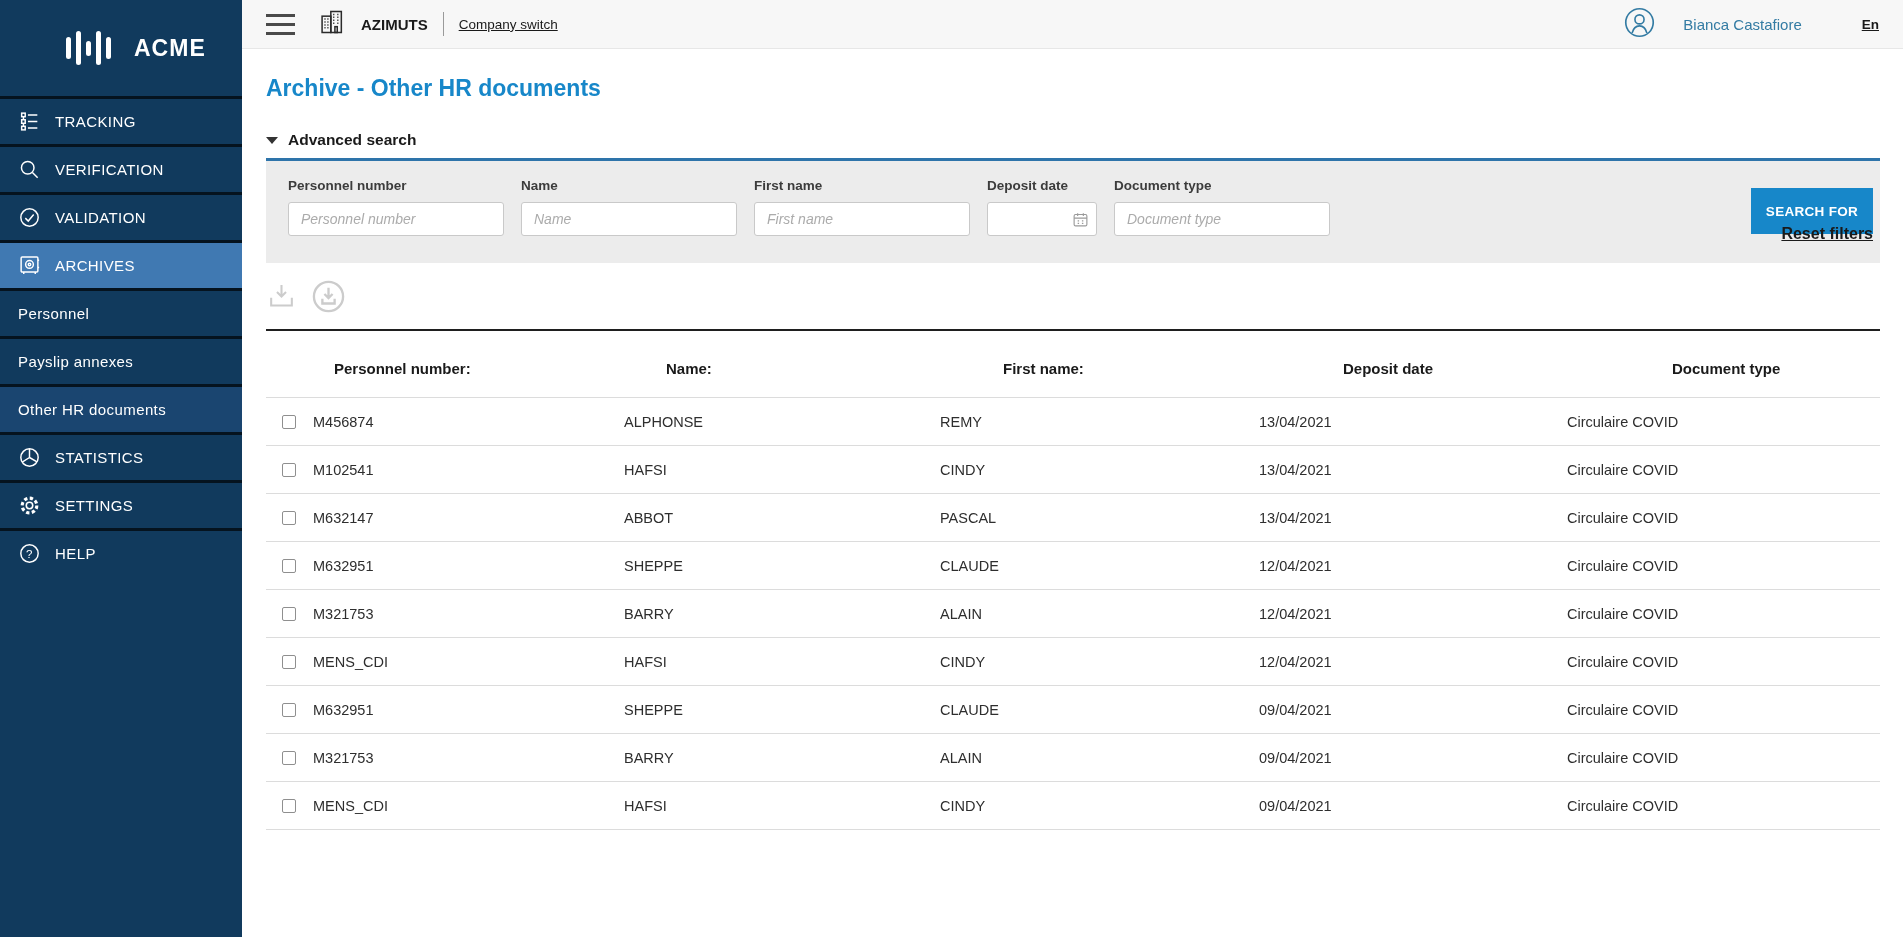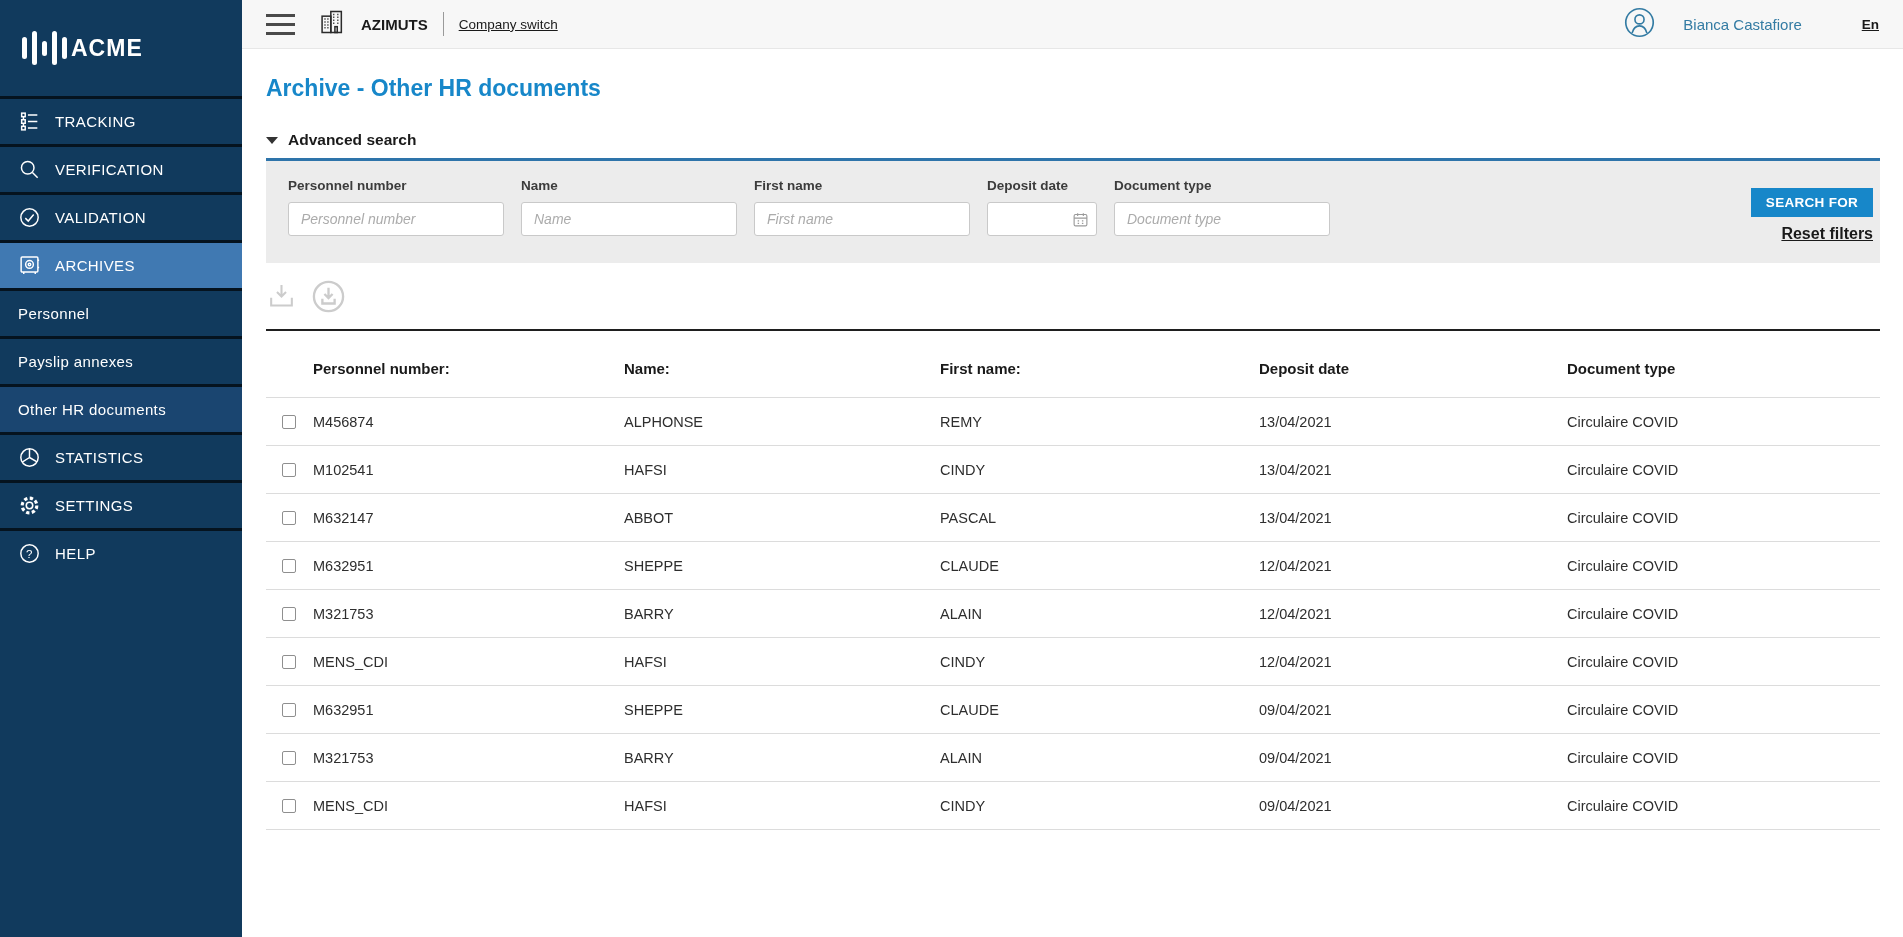--- a/index.html
+++ b/index.html
@@ -1,21 +1,21 @@
 <!DOCTYPE html>
 <html><head>
 <meta charset="utf-8">
 <style>
   * { margin:0; padding:0; box-sizing:border-box; }
   html,body { width:1903px; height:937px; overflow:hidden; }
   body { font-family:"Liberation Sans", sans-serif; display:flex; background:#fff; color:#222; }
 
   
   .sidebar { width:242px; min-width:242px; height:100%; background:#113a5d; color:#fff; }
-  .logo { height:96px; display:flex; align-items:center; padding-left:22px; gap:4px; }
+  .logo { height:96px; display:flex; align-items:center; padding-left:22px; gap:23px;margin-left:44px; }
   .logo-bars { display:flex; align-items:center; gap:5px; }
   .logo-bars i { display:block; width:5px; background:#fff; border-radius:2.5px; }
   .logo-bars i:nth-child(1){height:22px;} .logo-bars i:nth-child(2){height:34px;}
   .logo-bars i:nth-child(3){height:15px;} .logo-bars i:nth-child(4){height:34px;}
   .logo-bars i:nth-child(5){height:22px;}
   .logo-text { font-size:23px; font-weight:700; letter-spacing:1px; }
 
   .nav-item { height:48px; display:flex; align-items:center; gap:14px; padding-left:17px;
               border-top:3px solid #05131f; font-size:15px; letter-spacing:.4px; cursor:pointer; }
   .nav-item .nav-ic { width:24px; height:24px; display:flex; align-items:center; justify-content:center; }
@@ -51,33 +51,33 @@
            display:flex; gap:17px; }
   .fgroup { display:flex; flex-direction:column; }
   .fgroup label { font-size:13.5px; font-weight:700; color:#3c3c3c; margin-bottom:9px; }
   .fgroup input { height:34px; width:216px; border:1px solid #c9c9c9; border-radius:3px;
                   background:#fff; padding:0 12px; font-size:14px; font-family:"Liberation Sans",sans-serif; }
   .fgroup input::placeholder { font-style:italic; color:#ababab; }
   .fgroup.date { position:relative; }
   .fgroup.date input { width:110px; padding-right:30px; }
   .cal-ic { position:absolute; right:8px; top:33px; pointer-events:none; }
   .cal-ic svg { stroke:#9a9a9a; fill:none; stroke-width:1.6; }
-  .search-btn { position:absolute; top:27px; right:7px; width:122px; height:29px; background:#1787c9;
+  .search-btn { position:absolute; top:27px; right:7px; width:122px; height:46px; background:#1787c9;
                 color:#fff; font-weight:700; font-size:13.5px; border:none; cursor:pointer;
                 font-family:"Liberation Sans",sans-serif; letter-spacing:.3px; }
   .reset-link { position:absolute; top:64px; right:7px; font-size:16px; font-weight:700;
                 text-decoration:underline; color:#1a1a1a; cursor:pointer; }
 
   .icons-row { height:68px; display:flex; align-items:center; gap:14px; border-bottom:2px solid #1f1f1f; }
   .dl-ic svg { stroke:#cccccc; fill:none; stroke-width:1.6; }
   .dl-ic { cursor:pointer; display:flex; }
 
   
   .thead { display:grid; grid-template-columns:47px 311px 316px 319px 308px auto;
-           font-weight:700; font-size:15px; color:#1a1a1a; padding:29px 0 20px; align-items:center; }
+           font-weight:700; font-size:15px; color:#1a1a1a; padding:29px 0 20px; align-items:center;gap:21px; }
   .trow  { display:grid; grid-template-columns:47px 311px 316px 319px 308px auto;
            align-items:center; height:48px; border-top:1px solid #dcdcdc; font-size:14.5px; color:#2e2e2e; }
   .tbody { border-bottom:1px solid #dcdcdc; }
   .cb { width:14px; height:14px; border:1.5px solid #8f8f8f; border-radius:2px; background:#fff;
         margin-left:16px; cursor:pointer; }
 </style>
 </head>
 <body>
 
 <div class="sidebar">

